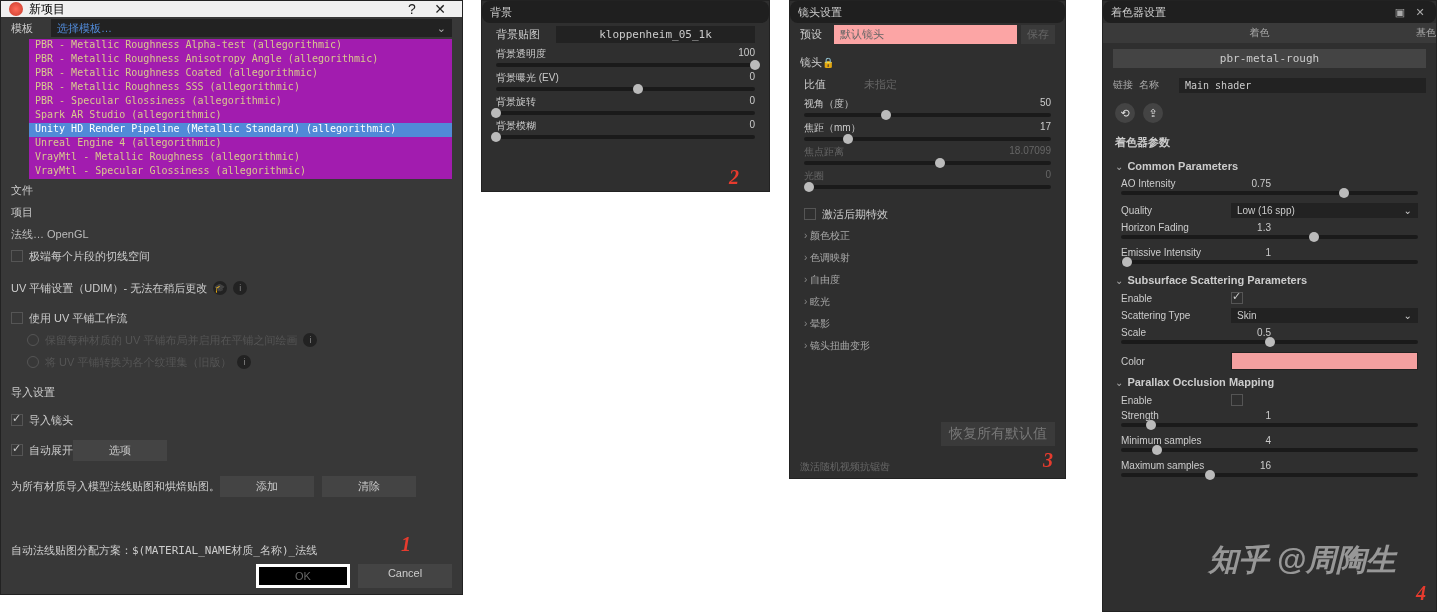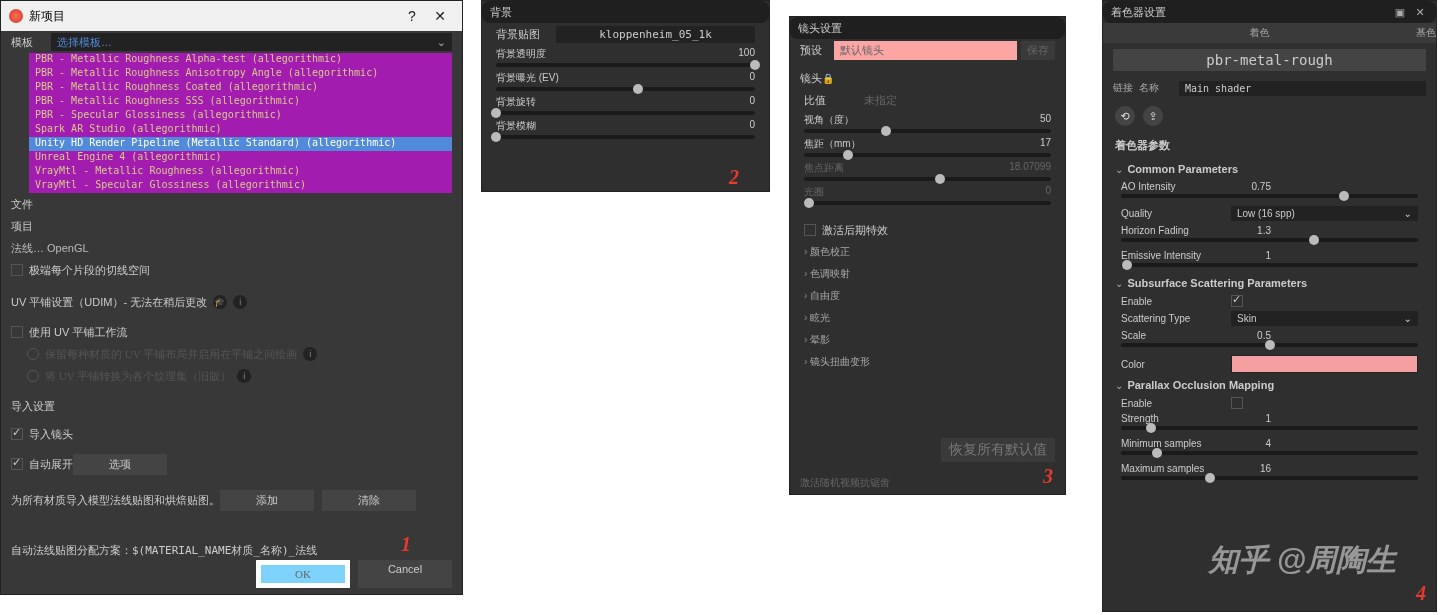--- a/index.html
+++ b/index.html
@@ -1,54 +1,54 @@
 <!DOCTYPE html>
 <html><head>
   <meta charset="utf-8">
   <style>
     * { margin: 0; padding: 0; box-sizing: border-box; }
     body { background: #fff; font-family: sans-serif; font-size: 11px; color: #ccc; width: 1440px; height: 615px; position: relative; }
     .panel { position: absolute; background: #393939; border: 1px solid #222; }
     .p1 { left: 0; top: 0; width: 463px; height: 595px; background: #383838; }
     .p2 { left: 481px; top: 0; width: 289px; height: 192px; background: #2f2f2f; }
-    .p3 { left: 789px; top: 16px; width: 277px; height: 479px; background: #2f2f2f; }
+    .p3 { left: 789px; top: 0; width: 277px; height: 479px; background: #2f2f2f; }
     .p4 { left: 1102px; top: 0; width: 335px; height: 612px; background: #2f2f2f; }
-    .titlebar { height: 30px; display: flex; align-items: center; padding: 0 8px; background: #f0f0f0; color: #000; font-size: 12px; }
+    .titlebar { height: 16px; display: flex; align-items: center; padding: 0 8px; background: #f0f0f0; color: #000; font-size: 12px; }
     .titlebar .spacer { flex: 1; }
     .tb-icon { width: 14px; height: 14px; margin-right: 6px; border-radius: 50%; background: radial-gradient(#ff6b5a,#c93b2a); }
     .tb-btn { width: 28px; text-align: center; color: #222; font-size: 14px; cursor: pointer; }
     .dark-header { height: 22px; display: flex; align-items: center; padding: 0 8px; background: #1f1f1f; color: #ccc; font-size: 11px; border-radius: 8px; }
     .dark-header .spacer { flex: 1; }
     .hd-btn { width: 16px; text-align: center; cursor: pointer; margin-left: 4px; color: #aaa; }
     .row { display: flex; align-items: center; padding: 2px 10px; height: 22px; }
     .lbl { width: 40px; color: #ccc; }
     .select-box { flex: 1; background: #222; color: #518ad8; padding: 2px 6px; height: 18px; display: flex; align-items: center; justify-content: space-between; }
     .select-box .arr { color: #aaa; }
     .dropdown-list { margin-left: 28px; margin-right: 10px; background: #a21caf; }
     .dropdown-list div { padding: 0 6px; height: 14px; font-family: monospace; font-size: 10px; color: #d8c98e; white-space: nowrap; overflow: hidden; }
     .dropdown-list .selected { background: #518ad8; color: #fff; }
     .plain { color: #bbb; }
     .muted { color: #666; }
-    .disabled { color: #555; font-family: Liberation Serif, serif; }
+    .disabled { color: #555; }
     .checkbox { width: 12px; height: 12px; border: 1px solid #555; margin-right: 6px; display: inline-block; position: relative; }
     .checkbox.checked::after { content: "✓"; position: absolute; top: -3px; left: 0; color: #ccc; font-size: 11px; }
     .radio { width: 12px; height: 12px; border: 1px solid #555; border-radius: 50%; margin-right: 6px; display: inline-block; }
     .btn { background: #444; color: #ccc; padding: 3px 0; width: 94px; text-align: center; cursor: pointer; font-size: 11px; }
-    .btn.disabled { color: #666; border: 5px solid #ffffff; background: #7dd3fc; }
+    .btn.disabled { color: #666; border: 3px solid #ffffff; background: #000000; }
     .info-icon { width: 14px; height: 14px; border-radius: 50%; background: #222; color: #888; text-align: center; line-height: 14px; font-size: 9px; margin-left: 6px; }
     .annot { position: absolute; font-size: 20px; font-weight: bold; font-style: italic; color: #e63b2e; font-family: serif; }
     .slider-row { padding: 2px 14px; }
     .slider-top { display: flex; justify-content: space-between; color: #ccc; margin-bottom: 2px; font-size: 10px; }
     .slider-track { height: 4px; background: #1a1a1a; position: relative; border-radius: 2px; }
     .slider-thumb { position: absolute; top: -3px; width: 10px; height: 10px; border-radius: 50%; background: #bbb; transform: translateX(-50%); }
     .accordion-item { padding: 4px 14px; color: #aaa; cursor: pointer; font-size: 10px; }
     .accordion-item::before { content: "› "; color: #888; }
     .tabrow { display: flex; }
     .tab { flex: 1; text-align: right; padding: 3px 0; background: #3a3a3a; font-size: 10px; color: #aaa; }
-    .pill { margin: 6px 10px; background: #444; text-align: center; padding: 3px 0; font-size: 14px; font-family: monospace; }
+    .pill { margin: 6px 10px; background: #444; text-align: center; padding: 3px 0; font-size: 11px; font-family: monospace; }
     .param-group-title { display: flex; align-items: center; padding: 4px 12px; cursor: pointer; }
     .param-group-title::before { content: "⌄"; margin-right: 4px; color: #aaa; font-size: 10px; }
     .param-row { display: flex; align-items: center; padding: 2px 18px; font-size: 10px; }
     .param-row .plbl { flex: 0 0 110px; color: #ccc; }
     .param-row .pval { width: 40px; text-align: right; color: #ccc; }
     .param-slider { margin: 0 18px 6px 18px; }
     .dropdown-field { flex: 1; background: #222; padding: 2px 6px; display: flex; justify-content: space-between; align-items: center; }
     .color-swatch { flex: 1; height: 18px; background: #f4a0a0; border: 1px solid #222; }
     .icon-circle { width: 20px; height: 20px; border-radius: 50%; background: #444; display: flex; align-items: center; justify-content: center; margin: 4px; color: #ddd; font-size: 11px; }
     .watermark { position: absolute; right: 40px; bottom: 30px; font-size: 30px; color: rgba(255,255,255,0.5); font-weight: bold; pointer-events: none; white-space: nowrap; font-style: italic; }

